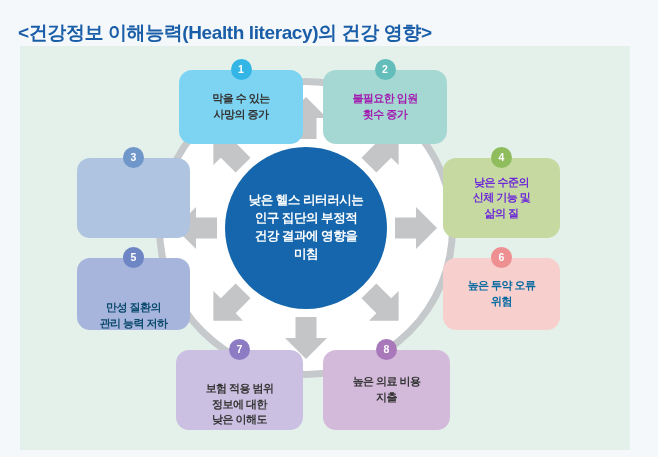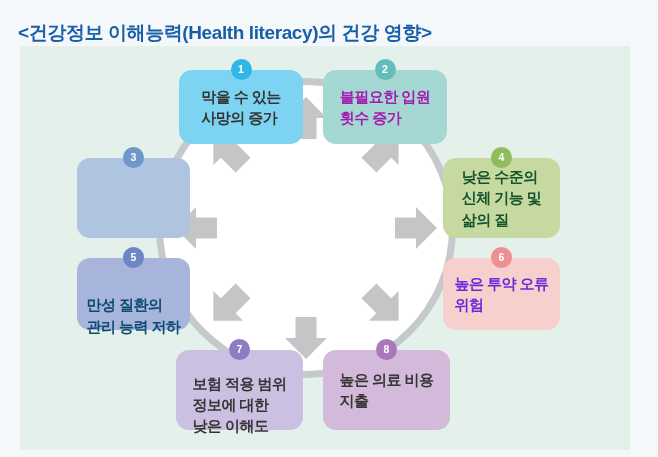--- a/index.html
+++ b/index.html
@@ -95,23 +95,24 @@
   
   .node {
     position: absolute;
     border-radius: 13px;
     display: flex;
     align-items: center;
     justify-content: center;
     box-sizing: border-box;
   }
   .node-text {
-    font-size: 15px;
+    font-size: 11px;
     font-weight: bold;
     line-height: 1.42;
+    text-align: center;
     letter-spacing: -0.55px;
     color: #353535;
     white-space: pre-line;
     padding: 0 6px;
   }
   .badge {
     position: absolute;
     width: 21px;
     height: 21px;
     border-radius: 50%;
@@ -158,53 +159,59 @@
       </g>
       <g transform="translate(286,182) rotate(270) translate(0,-110)">
         <path d="M 0,-21 L 21,0 L 10.5,0 L 10.5,21 L -10.5,21 L -10.5,0 L -21,0 Z"></path>
       </g>
       <g transform="translate(286,182) rotate(315) translate(0,-110)">
         <path d="M 0,-21 L 21,0 L 10.5,0 L 10.5,21 L -10.5,21 L -10.5,0 L -21,0 Z"></path>
       </g>
     </g>
   </svg>
 
+  <div id="center-circle" style="background: rgb(21, 102, 172);">
+    <div id="center-text" style="color: rgb(255, 255, 255);">낮은 헬스 리터러시는
+인구 집단의 부정적
+건강 결과에 영향을
+미침</div>
+  </div>
 
   <div class="node" style="left: 159px; top: 24px; width: 124px; height: 74px; background: rgb(124, 212, 242);">
     <div class="badge" style="background: rgb(51, 182, 229);">1</div>
     <div class="node-text" style="color: rgb(53, 53, 53);">막을 수 있는
 사망의 증가</div>
   </div>
 
   <div class="node" style="left: 303px; top: 24px; width: 124px; height: 74px; background: rgb(166, 216, 211);">
     <div class="badge" style="background: rgb(98, 189, 187);">2</div>
     <div class="node-text" style="color: #a21caf;">불필요한 입원
 횟수 증가</div>
   </div>
 
   <div class="node" style="left: 57px; top: 112px; width: 113px; height: 80px; background: rgb(174, 196, 224);">
     <div class="badge" style="background: rgb(111, 151, 201);">3</div>
   </div>
 
   <div class="node" style="left: 423px; top: 112px; width: 117px; height: 80px; background: rgb(197, 217, 160);">
     <div class="badge" style="background: rgb(143, 188, 92);">4</div>
-    <div class="node-text" style="color: #14532d;">낮은 수준의
+    <div class="node-text" style="color: #6d28d9;">낮은 수준의
 신체 기능 및
 삶의 질</div>
   </div>
 
   <div class="node" style="left: 57px; top: 212px; width: 113px; height: 72px; background: rgb(167, 181, 221);">
     <div class="badge" style="background: rgb(111, 134, 196);">5</div>
     <div class="node-text" style="color: #0c4a6e; margin-top: 43px;">만성 질환의
 관리 능력 저하</div>
   </div>
 
   <div class="node" style="left: 423px; top: 212px; width: 117px; height: 72px; background: rgb(247, 207, 205);">
     <div class="badge" style="background: rgb(238, 143, 146);">6</div>
-    <div class="node-text" style="color: #6d28d9;">높은 투약 오류
+    <div class="node-text" style="color: #0369a1;">높은 투약 오류
 위험</div>
   </div>
 
   <div class="node" style="left: 156px; top: 304px; width: 127px; height: 80px; background: rgb(204, 192, 226);">
     <div class="badge" style="background: rgb(141, 124, 196);">7</div>
     <div class="node-text" style="color: rgb(53, 53, 53); margin-top: 29px;">보험 적용 범위
 정보에 대한
 낮은 이해도</div>
   </div>
 

